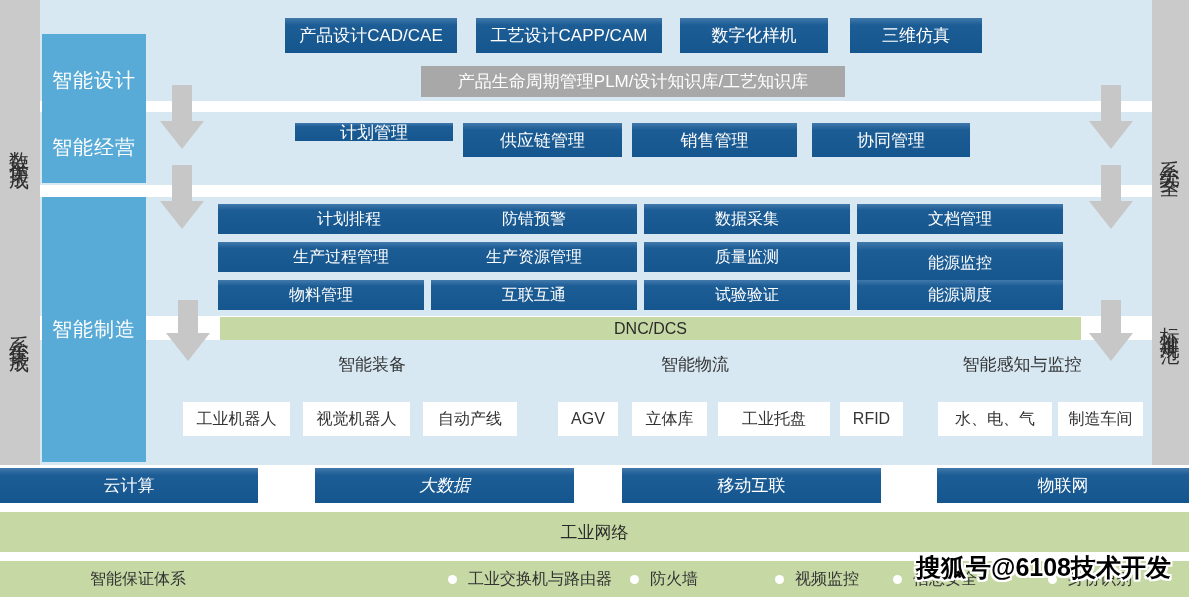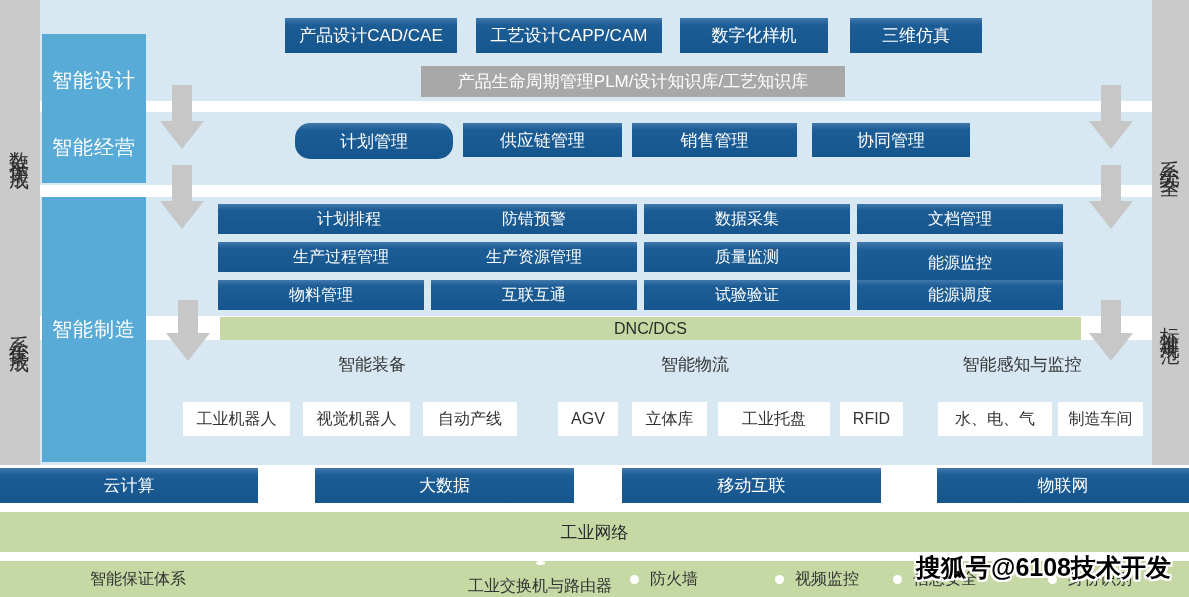--- a/index.html
+++ b/index.html
@@ -66,21 +66,21 @@
   <div class="a-head" style="left:1089px;top:201px;"></div>
   <div class="a-shaft" style="left:1101px;top:300px;height:34px;"></div>
   <div class="a-head" style="left:1089px;top:333px;"></div>
 
   <div class="bbox" style="left:285px;top:18px;width:172px;height:35px;">产品设计CAD/CAE</div>
   <div class="bbox" style="left:476px;top:18px;width:186px;height:35px;">工艺设计CAPP/CAM</div>
   <div class="bbox" style="left:680px;top:18px;width:148px;height:35px;">数字化样机</div>
   <div class="bbox" style="left:850px;top:18px;width:132px;height:35px;">三维仿真</div>
   <div class="graybar" style="left:421px;top:66px;width:424px;height:31px;">产品生命周期管理PLM/设计知识库/工艺知识库</div>
 
-  <div class="bbox" style="left:295px;top:123px;width:158px;height:36px;border-radius:15px;">计划管理</div>
+  <div class="bbox" style="left:295px;top:123px;width:158px;height:18px;">计划管理</div>
   <div class="bbox" style="left:463px;top:123px;width:159px;height:34px;">供应链管理</div>
   <div class="bbox" style="left:632px;top:123px;width:165px;height:34px;">销售管理</div>
   <div class="bbox" style="left:812px;top:123px;width:158px;height:34px;">协同管理</div>
 
   <div class="bbox gridbox" style="left:218px;top:204px;width:206px;height:30px;padding-left:28px;">计划排程</div>
   <div class="bbox gridbox" style="left:431px;top:204px;width:206px;height:30px;">防错预警</div>
   <div class="bbox gridbox" style="left:644px;top:204px;width:206px;height:30px;">数据采集</div>
   <div class="bbox gridbox" style="left:857px;top:204px;width:206px;height:30px;">文档管理</div>
   <div class="bbox gridbox" style="left:218px;top:242px;width:246px;height:30px;">生产过程管理</div>
   <div class="bbox gridbox" style="left:431px;top:242px;width:206px;height:30px;">生产资源管理</div>
@@ -101,31 +101,31 @@
   <div class="wbox" style="left:303px;top:402px;width:107px;height:34px;">视觉机器人</div>
   <div class="wbox" style="left:423px;top:402px;width:94px;height:34px;">自动产线</div>
   <div class="wbox" style="left:558px;top:402px;width:60px;height:34px;">AGV</div>
   <div class="wbox" style="left:632px;top:402px;width:75px;height:34px;">立体库</div>
   <div class="wbox" style="left:718px;top:402px;width:112px;height:34px;">工业托盘</div>
   <div class="wbox" style="left:840px;top:402px;width:63px;height:34px;">RFID</div>
   <div class="wbox" style="left:938px;top:402px;width:114px;height:34px;">水、电、气</div>
   <div class="wbox" style="left:1058px;top:402px;width:85px;height:34px;">制造车间</div>
 
   <div class="bbox" style="left:0;top:468px;width:258px;height:35px;">云计算</div>
-  <div class="bbox" style="left:315px;top:468px;width:259px;height:35px;">大数据</div>
+  <div class="bbox" style="left:315px;top:468px;width:259px;height:35px;font-style:italic;">大数据</div>
   <div class="bbox" style="left:622px;top:468px;width:259px;height:35px;">移动互联</div>
   <div class="bbox" style="left:937px;top:468px;width:252px;height:35px;">物联网</div>
 
   <div class="greenbar" style="left:0;top:512px;width:1189px;height:40px;">工业网络</div>
 
   <div class="greenbar" style="left:0;top:561px;width:1189px;height:36px;"></div>
   <div class="assur-item" style="left:90px;">
     <span>智能保证体系</span>
   </div>
-  <div class="assur-item" style="left:468px;flex-direction:column;">
+  <div class="assur-item" style="left:448px;">
     <span class="dot"></span>
     <span>工业交换机与路由器</span>
   </div>
   <div class="assur-item" style="left:630px;">
     <span class="dot"></span>
     <span>防火墙</span>
   </div>
   <div class="assur-item" style="left:775px;">
     <span class="dot"></span>
     <span>视频监控</span>

